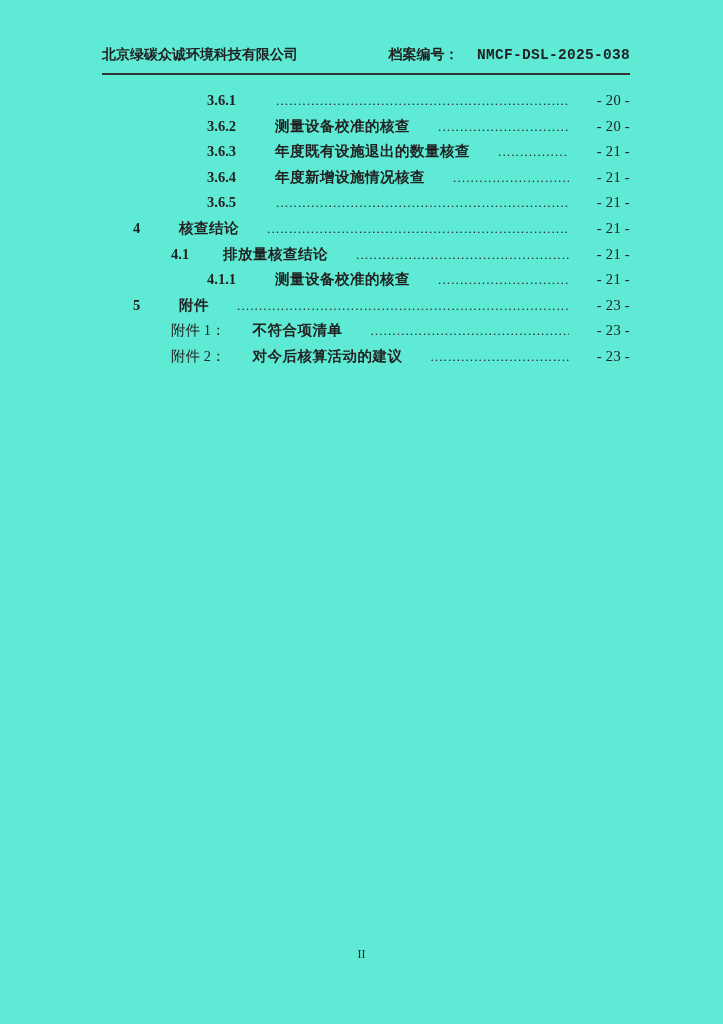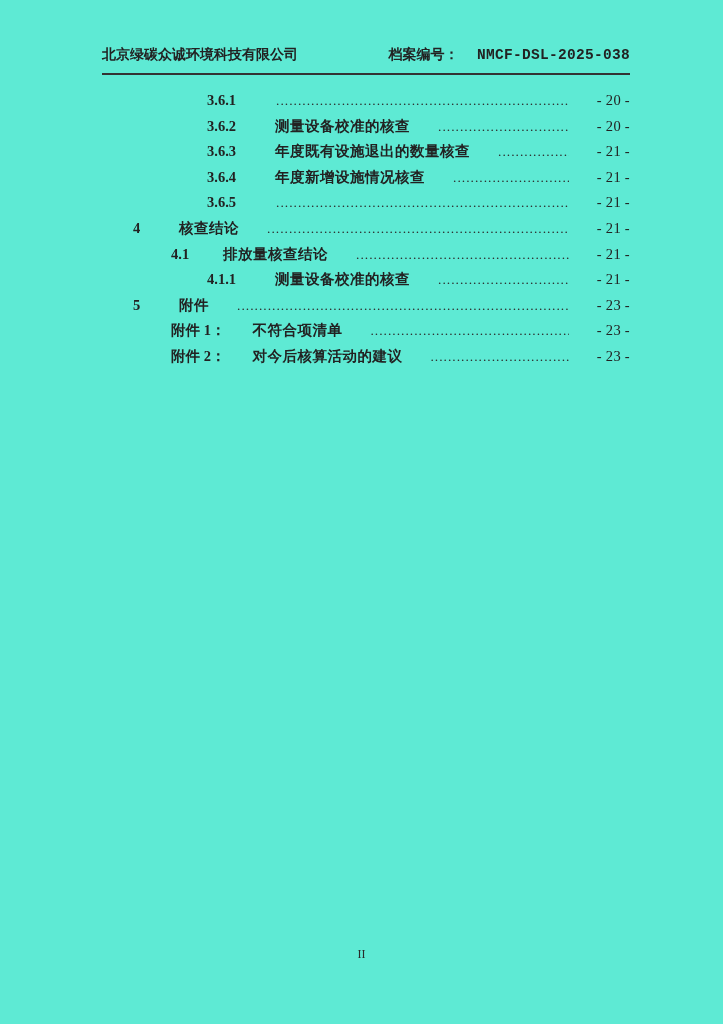--- a/index.html
+++ b/index.html
@@ -64,21 +64,21 @@
     flex: none;
     font-weight: 600;
     letter-spacing: 0.5px;
   }
   .toc-row.l1 { padding-left: 30px; }
   .toc-row.l2 { padding-left: 68px; }
   .toc-row.l3 { padding-left: 104px; }
   .toc-row.l1 .num { min-width: 19px; }
   .toc-row.l2 .num { min-width: 25px; }
   .toc-row.l3 .num { min-width: 41px; }
-  .toc-row.annex .num { min-width: 54px; font-weight: 700; }
+  .toc-row.annex .num { min-width: 54px; font-weight: 400; }
   .toc-row .dots {
     flex: 1 1 auto;
     overflow: hidden;
     white-space: nowrap;
     margin: 0 1px;
     color: #2d2d2d;
     font-weight: 400;
   }
   .toc-row .dots::after {
     content: "........................................................................................................................................................................................................";

